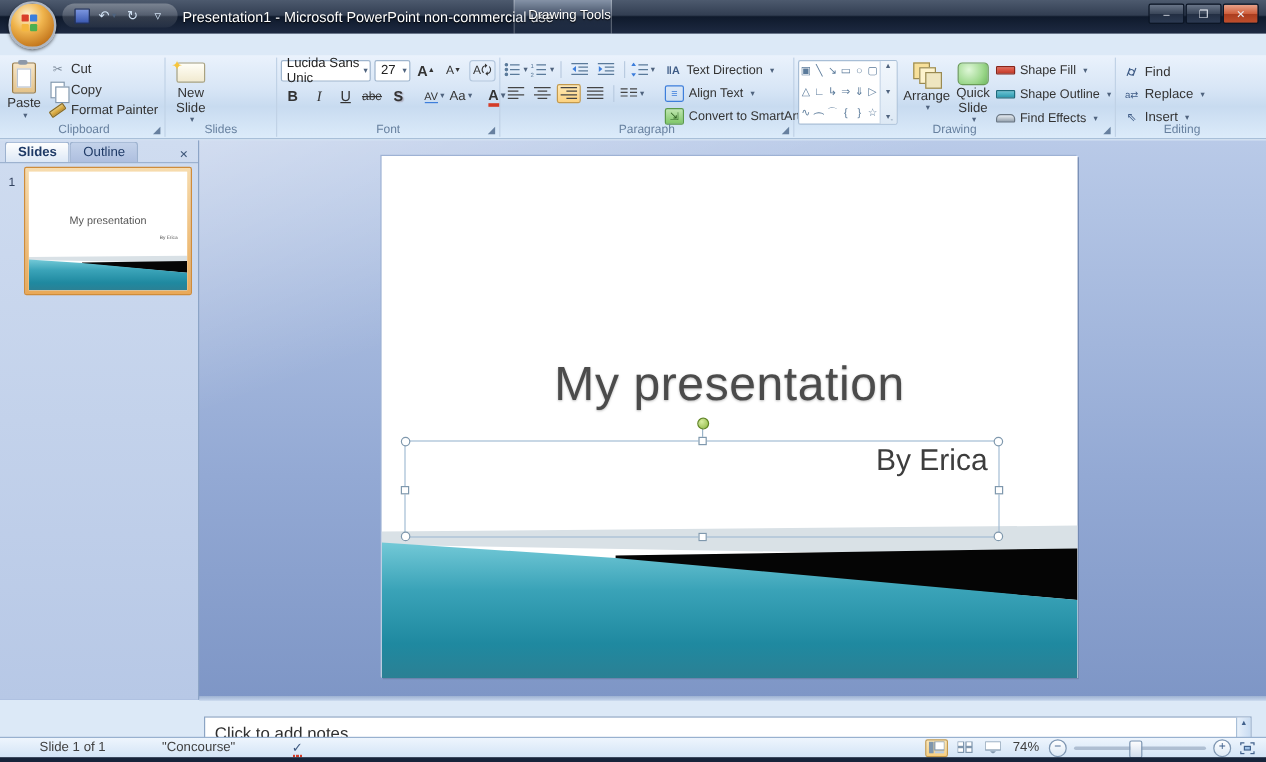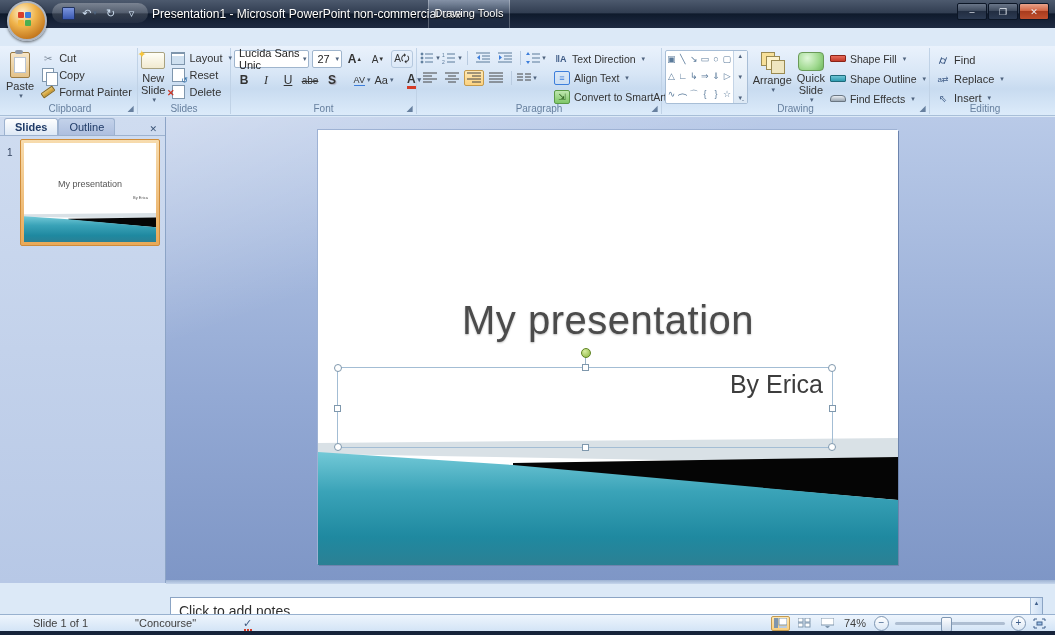--- a/index.html
+++ b/index.html
@@ -15,21 +15,21 @@
   .office-logo{position:absolute;left:9px;top:9px;width:14px;height:14px;display:grid;
     grid-template-columns:6px 6px;grid-gap:1px;}
   .office-logo i{width:6px;height:6px;border-radius:1px;}
   .qat{position:absolute;left:52px;top:3px;height:20px;display:flex;align-items:center;gap:4px;
     padding:0 8px;border-radius:10px;background:linear-gradient(rgba(255,255,255,.28),rgba(255,255,255,.05));}
   .qat .qbtn{width:17px;height:16px;display:flex;align-items:center;justify-content:center;
     color:#cfe0f2;font-size:11px;border-radius:3px;}
   .qat .floppy{width:11px;height:11px;background:linear-gradient(#7c96e0,#3a58b0);border:1px solid #22335f;border-radius:1px;}
   .title-text{position:absolute;left:152px;top:7px;color:#fff;font-size:12px;white-space:nowrap;
     text-shadow:0 1px 1px #000;}
-  .ctx-group{position:absolute;left:428px;top:0;width:80px;height:28px;text-align:center;
+  .ctx-group{position:absolute;left:428px;top:0;width:80px;height:28px;text-align:right;
     background:linear-gradient(rgba(200,214,235,.45),rgba(120,140,170,.15) 50%,rgba(30,45,70,.2));
     border-left:1px solid rgba(255,255,255,.25);border-right:1px solid rgba(255,255,255,.25);
     color:#fff;font-size:11px;line-height:26px;text-shadow:0 1px 1px #000;}
   .winctrl{position:absolute;right:6px;top:3px;display:flex;gap:1px;}
   .winctrl .wbtn{width:28px;height:15px;display:flex;align-items:center;justify-content:center;
     font-size:9px;color:#e9eef5;border:1px solid #0c1626;border-radius:2px;
     background:linear-gradient(#6a7689,#3a4659 50%,#222e42 50%,#2c3a52);}
   .winctrl .close{background:linear-gradient(#e8a28a,#cf5f3c 50%,#a93c1e 50%,#c14f2d);}
   
   .tabrow{position:absolute;left:0;top:28px;width:1055px;height:18px;background:#dce9f7;
@@ -236,43 +236,20 @@
     </div>
 
     <div class="grp" style="width:93px">
       <div style="display:flex;gap:3px;">
         <div class="bigbtn" style="width:36px">
           <span class="slide-ic">
               <span class="spark">✦</span>
             </span>
           <span style="line-height:1.1">New Slide</span>
           <span class="caret">▾</span>
-        </div>
-        <div class="smcol">
-          <div class="smbtn">
-            <span class="ic">
-                <span class="layout-ic">
-                  <i></i>
-                </span>
-              </span>
-            <span>Layout</span>
-            <span class="caret">▾</span>
-          </div>
-          <div class="smbtn">
-            <span class="ic">
-                <span class="reset-ic"></span>
-              </span>
-            <span>Reset</span>
-          </div>
-          <div class="smbtn">
-            <span class="ic">
-                <span class="del-ic"></span>
-              </span>
-            <span>Delete</span>
-          </div>
         </div>
       </div>
       <div class="grp-label">Slides</div>
     </div>
 
     <div class="grp" style="width:186px">
       <div style="display:flex;gap:3px;align-items:center;margin-bottom:4px;">
         <div class="combo" style="width:94px">
           <span>Lucida Sans Unic</span>
           <span class="caret">▾</span>

